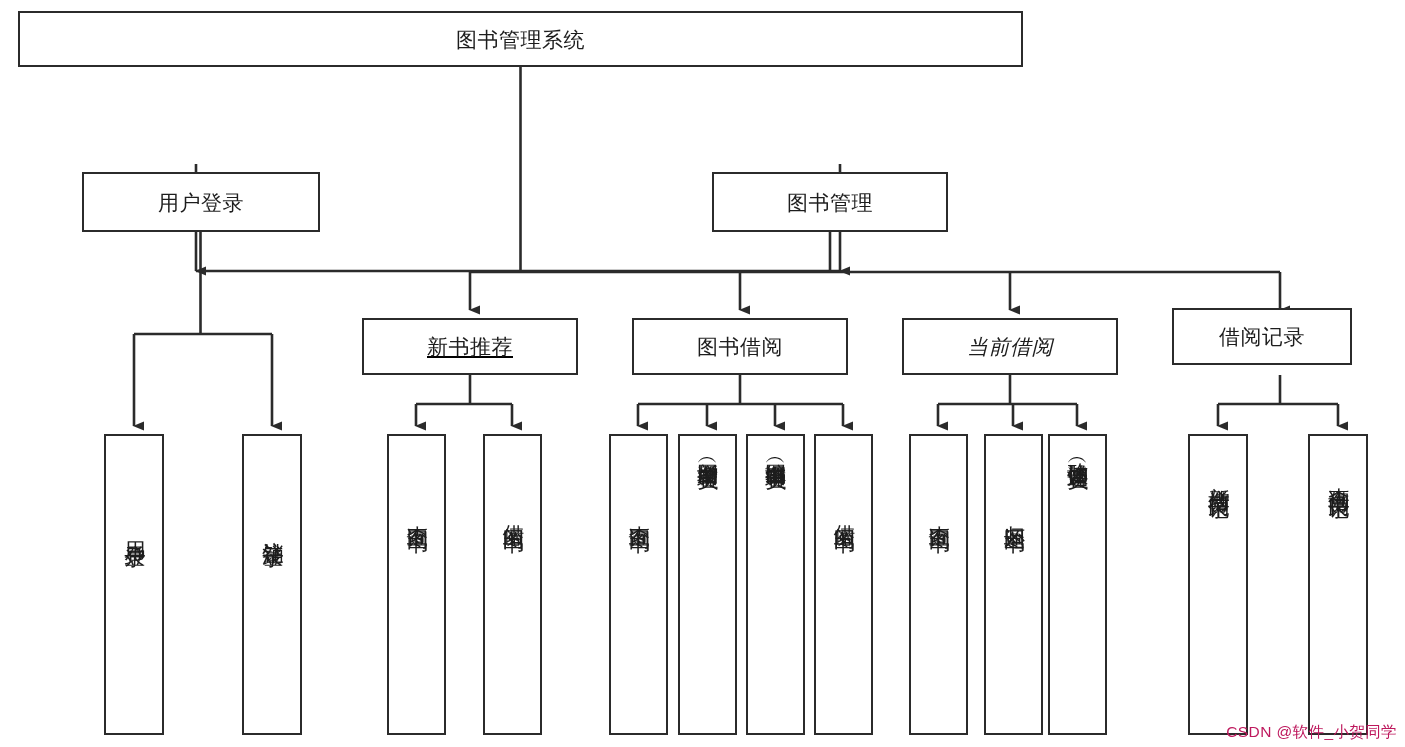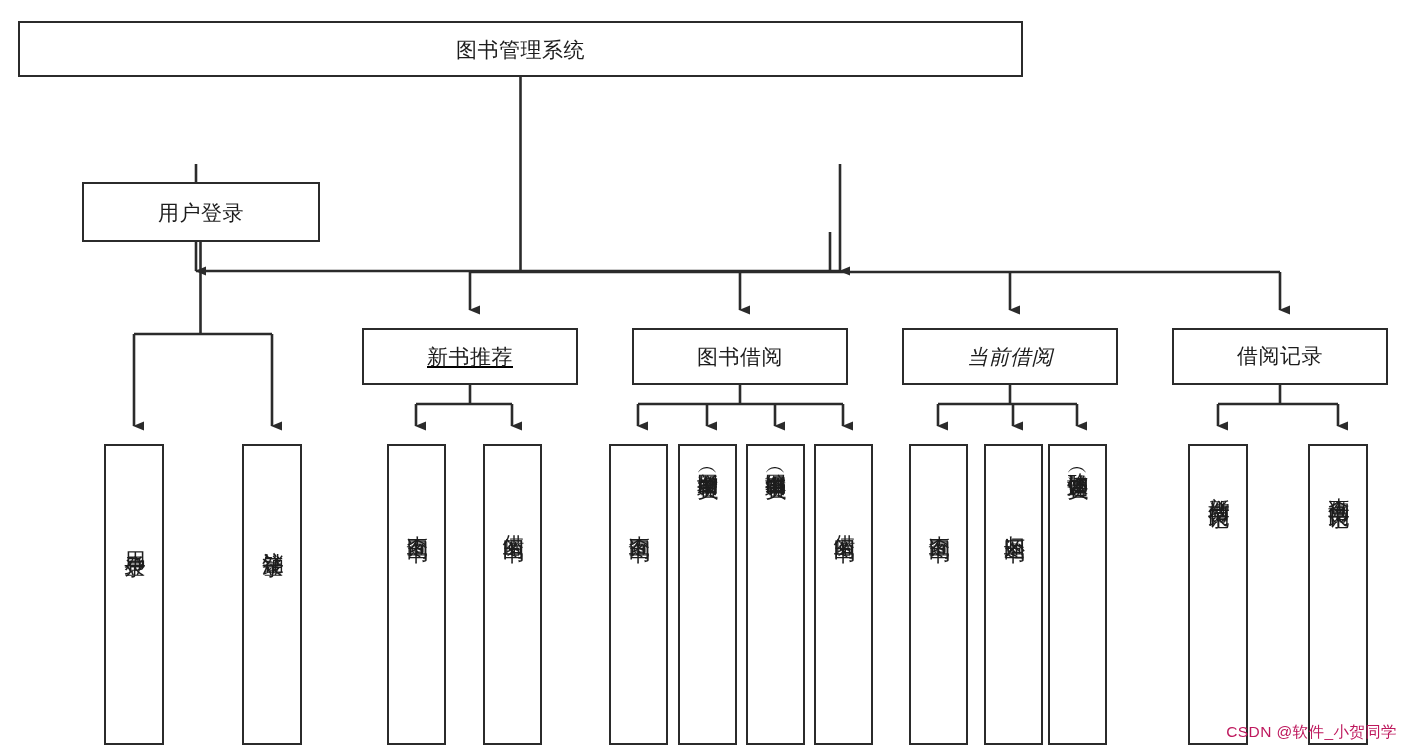--- a/index.html
+++ b/index.html
@@ -29,21 +29,20 @@
   }
   .node-box {
     position: absolute;
     box-sizing: border-box;
     background: #ffffff;
     border: 2.2px solid #2b2b2b;
     display: flex;
     align-items: center;
     justify-content: center;
     overflow: hidden;
-    margin-top: 10px;
   }
   .node-label {
     color: #1d1d1d;
     white-space: nowrap;
     letter-spacing: 0.5px;
   }
   .node-box.horizontal .node-label {
     font-size: 21px;
     line-height: 1;
   }
@@ -129,31 +128,34 @@
     </g>
   </svg>
 
   <div class="node-box horizontal" style="left:18px; top:11px; width:1005px; height:56px;">
     <span class="node-label">图书管理系统</span>
   </div>
 
   <div class="node-box horizontal" style="left:82px; top:172px; width:238px; height:60px;">
     <span class="node-label">用户登录</span>
   </div>
+  <div class="node-box horizontal" style="left:712px; top:172px; width:236px; height:60px;">
+    <span class="node-label">图书管理</span>
+  </div>
 
   <div class="node-box horizontal" style="left:362px; top:318px; width:216px; height:57px;text-decoration:underline;">
     <span class="node-label">新书推荐</span>
   </div>
   <div class="node-box horizontal" style="left:632px; top:318px; width:216px; height:57px;">
     <span class="node-label">图书借阅</span>
   </div>
   <div class="node-box horizontal" style="left:902px; top:318px; width:216px; height:57px;font-style:italic;">
     <span class="node-label">当前借阅</span>
   </div>
-  <div class="node-box horizontal" style="left:1172px; top:318px; width:216px; height:57px;font-family:Liberation Serif, serif;">
+  <div class="node-box horizontal" style="left:1172px; top:308px; width:180px; height:57px;">
     <span class="node-label">借阅记录</span>
   </div>
 
   <div class="node-box vertical" style="left:104px; top:434px; width:60px; height:301px; padding-top:88px;">
     <span class="node-label">用户登录</span>
   </div>
   <div class="node-box vertical" style="left:242px; top:434px; width:60px; height:301px; padding-top:88px;">
     <span class="node-label">注销登录</span>
   </div>
 

